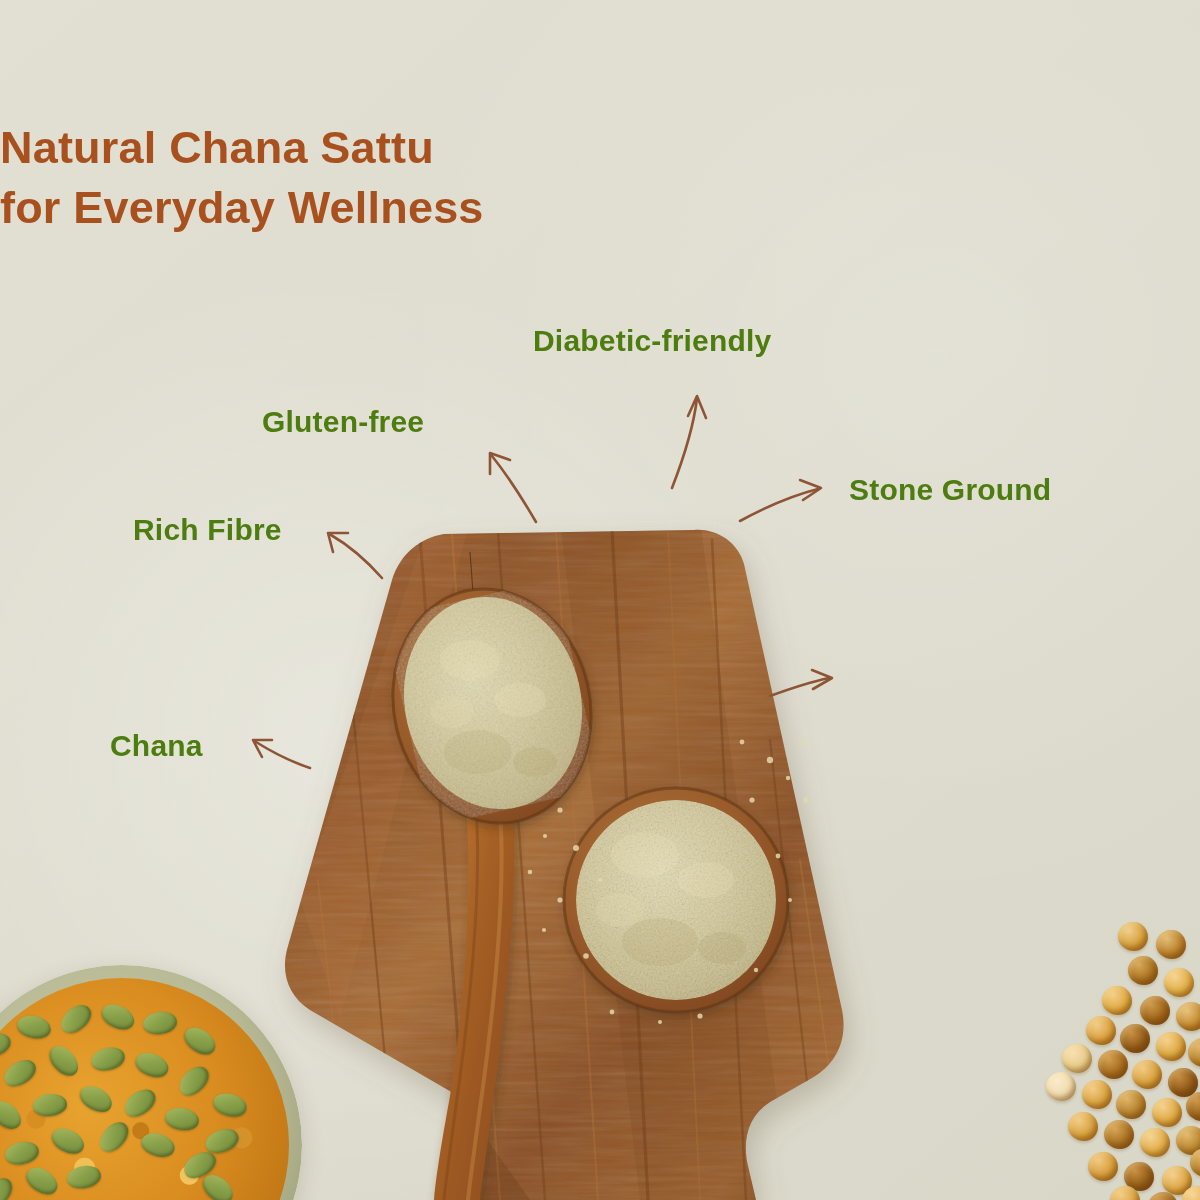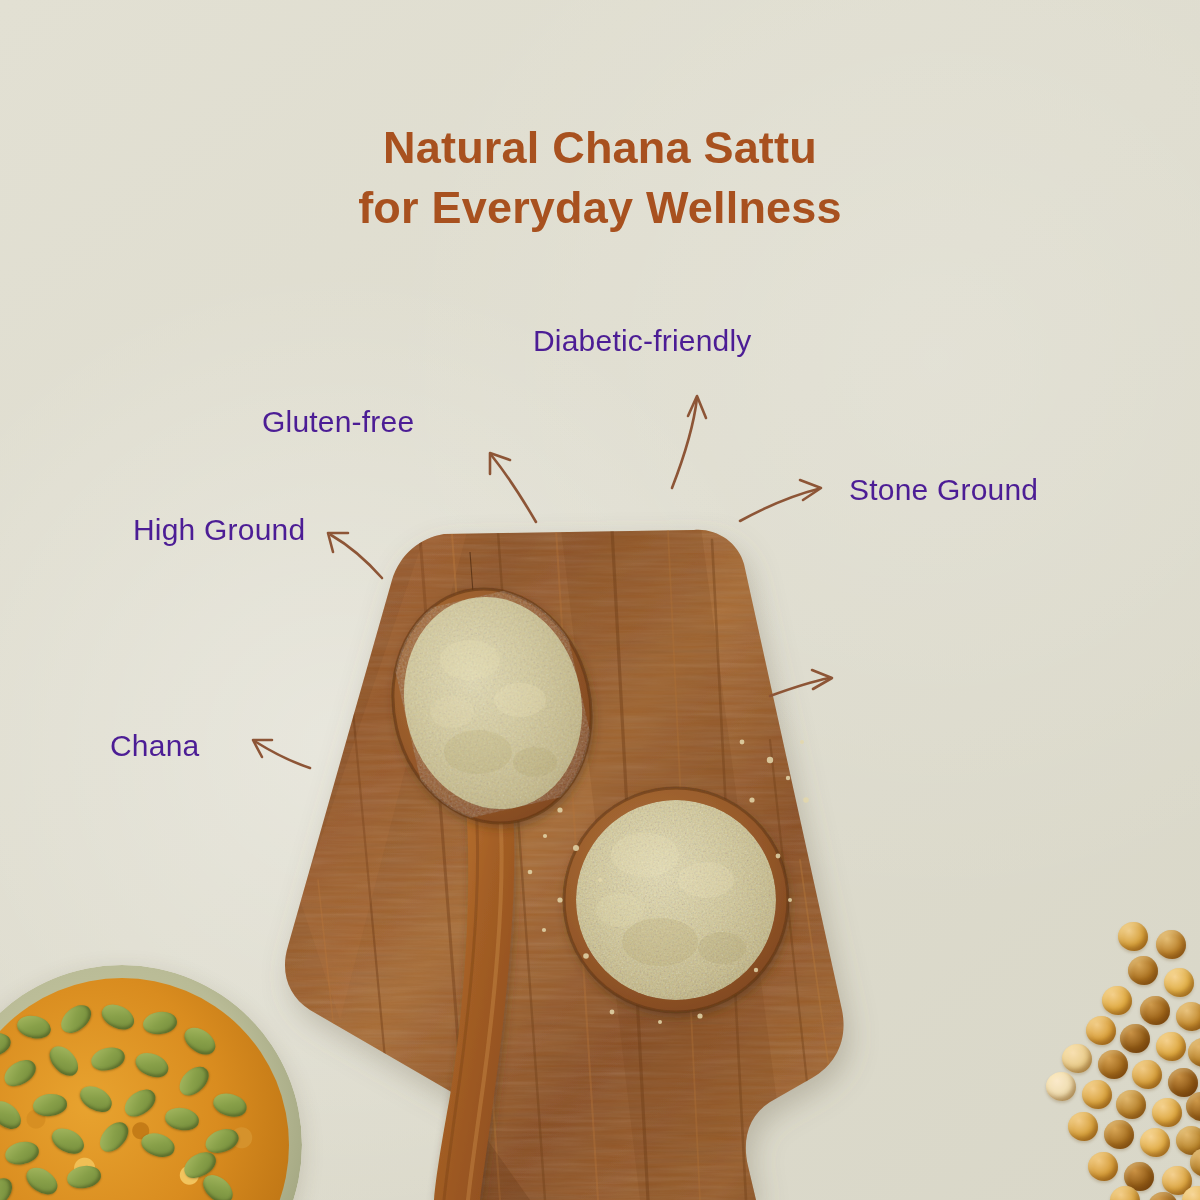--- a/index.html
+++ b/index.html
@@ -26,35 +26,35 @@
       radial-gradient(circle at 78% 30%, rgba(255,255,255,0.16) 0%, rgba(255,255,255,0) 45%),
       linear-gradient(140deg, #e2e0d3 0%, #dedcce 48%, #d9d7c8 100%);
   }
 
   
   .title {
     position: absolute;
     left: 0;
     top: 118px;
     width: 1200px;
-    text-align: center;
+    text-align: left;
     color: #a8511f;
     font-size: 45px;
     font-weight: bold;
     line-height: 1.33;
     letter-spacing: 0.2px;
     white-space: pre-line;
   }
 
   
   .label {
     position: absolute;
-    color: #4c1d95;
+    color: #4d7c0f;
     font-size: 30px;
-    font-weight: normal;
+    font-weight: bold;
     letter-spacing: 0.2px;
     white-space: nowrap;
   }
   .lbl-diabetic { left: 533px;  top: 324px; }
   .lbl-gluten   { left: 262px;  top: 405px; }
   .lbl-stone    { left: 849px;  top: 473px; text-align: right; }
   .lbl-fibre    { left: 133px;  top: 513px; }
   .lbl-protein  { left: 854px;  top: 661px; }
   .lbl-vegan    { left: 110px;  top: 729px; }
 
@@ -462,16 +462,16 @@
       <path class="arrow-path" d="M 272 740 L 253 740 L 262 757"></path>
     </g>
   </svg>
 
   <div class="title">Natural Chana Sattu
 for Everyday Wellness</div>
 
   <div class="label lbl-diabetic">Diabetic-friendly</div>
   <div class="label lbl-gluten">Gluten-free</div>
   <div class="label lbl-stone">Stone Ground</div>
-  <div class="label lbl-fibre">High Ground</div>
+  <div class="label lbl-fibre">Rich Fibre</div>
   <div class="label lbl-vegan">Chana</div>
 
 </div>
 
 </body></html>

